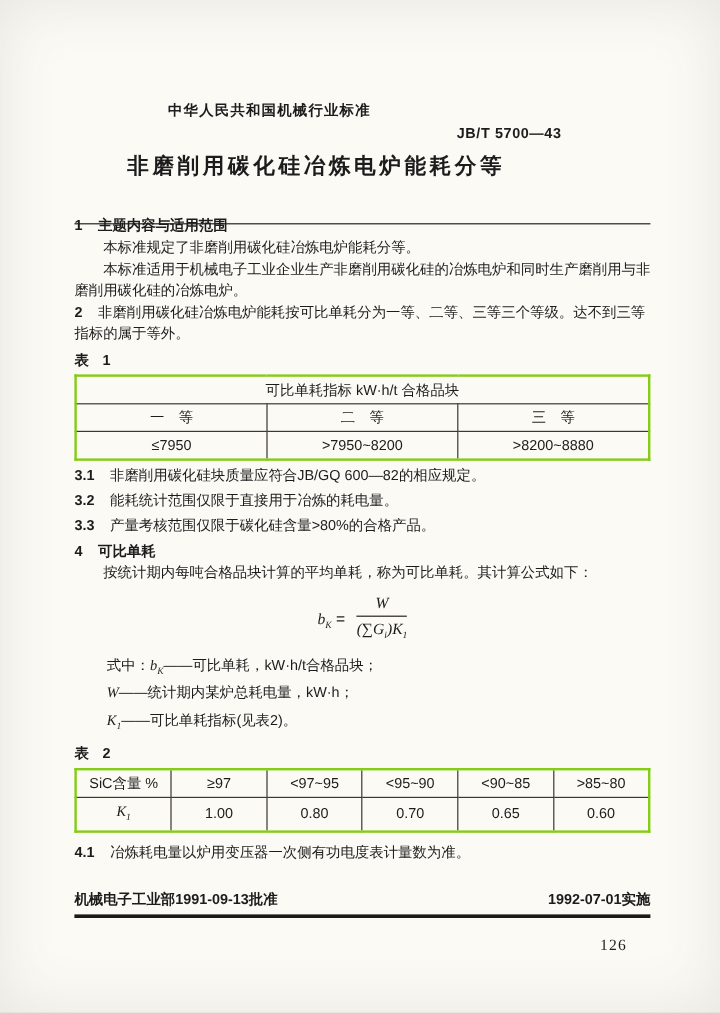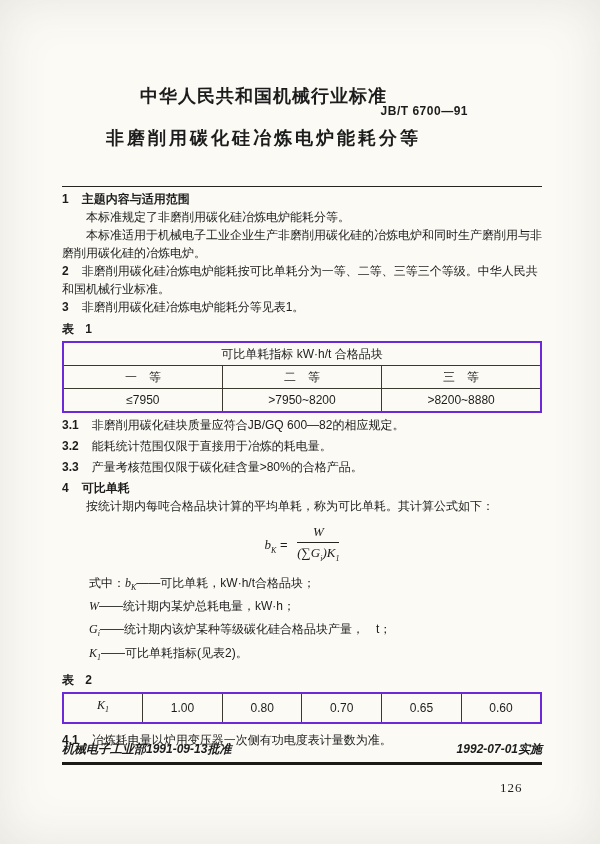--- a/index.html
+++ b/index.html
@@ -3,72 +3,69 @@
 <meta charset="utf-8">
 <style>
   * { margin:0; padding:0; box-sizing:border-box; }
   html,body { width:600px; background:#d8d7d2; font-family:"Liberation Sans", sans-serif; }
   .page {
     position:relative; width:600px; height:844px;
     background:#fbfaf5; color:#1c1c1c; overflow:hidden;
     box-shadow: inset 0 0 50px rgba(90,85,70,.12);
   }
   
-  .std-type { position:absolute; left:140px; top:84px; font-size:18px; font-weight:bold; letter-spacing:1px;font-family:Liberation Serif, serif; }
+  .std-type { position:absolute; left:140px; top:84px; font-size:12px; font-weight:bold; letter-spacing:1px;font-family:Liberation Serif, serif; }
   .std-num  { position:absolute; right:132px; top:104px; font-size:12px; font-weight:bold; letter-spacing:.5px; }
   .doc-title{ position:absolute; left:106px; top:126px; font-size:18px; font-weight:bold; letter-spacing:3px; }
   .divider  { position:absolute; left:62px; right:58px; top:186px; height:1px; background:#26241f; }
   
-  .content { position:absolute; left:62px; right:58px; top:190px; font-size:12px; line-height:18px; }
+  .content { position:absolute; left:62px; right:58px; top:179px; font-size:12px; line-height:18px; }
   .clause { margin:0; }
   .clause .sec-num { font-weight:bold; margin-right:13px; }
   .clause.head, .clause.head span { font-weight:bold; }
   .clause.spaced { margin-top:3px; }
   .para { text-indent:24px; }
   .tbl-caption { text-align:left; font-weight:bold; margin:4px 0 3px; letter-spacing:4px; }
   table { width:100%; border-collapse:collapse; font-size:12px; table-layout:fixed; }
-  table { border:2px solid #6d28d9; }
+  table { border:2px solid #84cc16; }
   td, th { border:1px solid #3a382f; text-align:center; padding:2px 3px; height:21px; font-weight:normal; }
   .math { font-family:"Liberation Serif", serif; font-style:italic; }
   sub { font-size:8px; font-style:italic; font-family:"Liberation Serif", serif; }
   .formula-row { text-align:center; margin:8px 0 6px; font-size:13px; }
   .frac { display:inline-block; vertical-align:middle; text-align:center; margin-left:6px; }
   .frac .fnum { display:block; border-bottom:1px solid #26241f; padding:0 10px 1px; }
   .frac .fden { display:block; padding-top:1px; }
   .def-line { padding-left:27px; }
   .def-line .dlabel { font-family:"Liberation Sans",sans-serif; font-style:normal;text-align:center; }
   
-  .footer { position:absolute; left:62px; right:58px; top:741px; font-size:12px; font-weight:bold;font-style:italic; }
+  .footer { position:absolute; left:62px; right:58px; top:741px; font-size:12px; font-weight:bold; }
   .footer-texts { display:flex; justify-content:space-between; }
   .footer-rule { margin-top:4px; height:3px; background:#1c1a16; }
   .page-num { position:absolute; left:500px; top:780px; font-size:13px; font-family:"Liberation Serif", serif; letter-spacing:1px; }
 </style>
 </head>
 <body>
 
 <div class="page">
 
   <div class="std-type">中华人民共和国机械行业标准</div>
-  <div class="std-num">JB/T 6700—91</div>
+  <div class="std-num">JB/T 5700—43</div>
   <div class="doc-title">非磨削用碳化硅冶炼电炉能耗分等</div>
   <div class="divider"></div>
 
   <div class="content">
 
     <p class="clause head">
       <span class="sec-num">1</span><span>主题内容与适用范围</span>
     </p>
     <p class="para">本标准规定了非磨削用碳化硅冶炼电炉能耗分等。</p>
     <p class="para">本标准适用于机械电子工业企业生产非磨削用碳化硅的冶炼电炉和同时生产磨削用与非磨削用碳化硅的冶炼电炉。</p>
 
     <p class="clause">
-      <span class="sec-num">2</span><span>非磨削用碳化硅冶炼电炉能耗按可比单耗分为一等、二等、三等三个等级。中华人民共和国机械行业标准。</span>
-    </p>
-    <p class="clause">
-      <span class="sec-num">3</span><span>非磨削用碳化硅冶炼电炉能耗分等见表1。</span>
+      <span class="sec-num">2</span><span>非磨削用碳化硅冶炼电炉能耗按可比单耗分为一等、二等、三等三个等级。达不到三等指标的属于等外。</span>
     </p>
 
     <p class="tbl-caption">表  1</p>
     <table>
       <tbody>
         <tr>
           <td colspan="3">可比单耗指标  kW·h/t 合格品块</td>
         </tr>
         <tr>
           <td>一　等</td>
@@ -107,29 +104,34 @@
       </span>
     </div>
 
     <p class="def-line">
       <span class="dlabel">式中：</span><span class="math"><span>b</span><sub>K</sub></span><span>——可比单耗，kW·h/t合格品块；</span>
     </p>
     <p class="def-line">
       <span class="math"><span>W</span><sub></sub></span><span>——统计期内某炉总耗电量，kW·h；</span>
     </p>
     <p class="def-line">
-      <span class="math"><span>G</span><sub>i</sub></span><span>——统计期内该炉某种等级碳化硅合格品块产量，　t；</span>
-    </p>
-    <p class="def-line">
       <span class="math"><span>K</span><sub>1</sub></span><span>——可比单耗指标(见表2)。</span>
     </p>
 
     <p class="tbl-caption">表  2</p>
     <table>
       <tbody>
+        <tr>
+          <td>SiC含量  %</td>
+          <td>≥97</td>
+          <td>&lt;97~95</td>
+          <td>&lt;95~90</td>
+          <td>&lt;90~85</td>
+          <td>&gt;85~80</td>
+        </tr>
         <tr>
           <td><span class="math"><span>K</span><sub>1</sub></span></td>
           <td>1.00</td>
           <td>0.80</td>
           <td>0.70</td>
           <td>0.65</td>
           <td>0.60</td>
         </tr>
       </tbody>
     </table>

